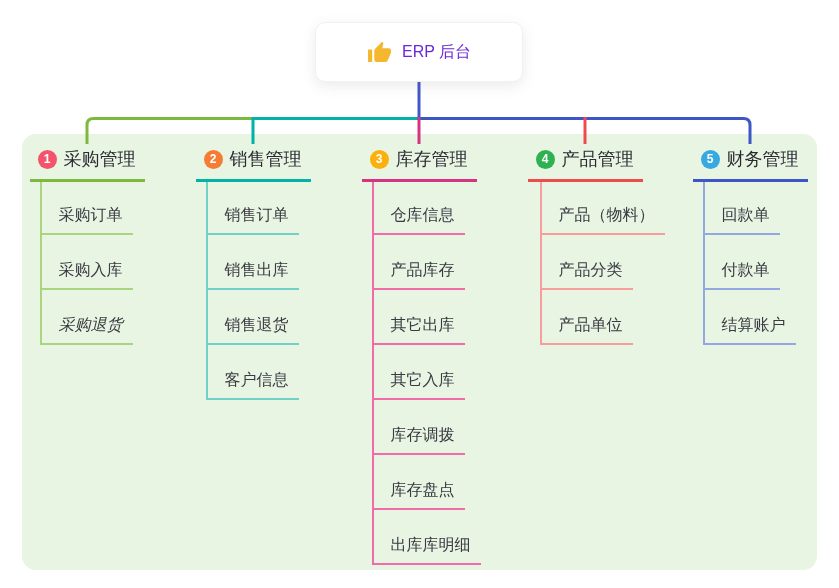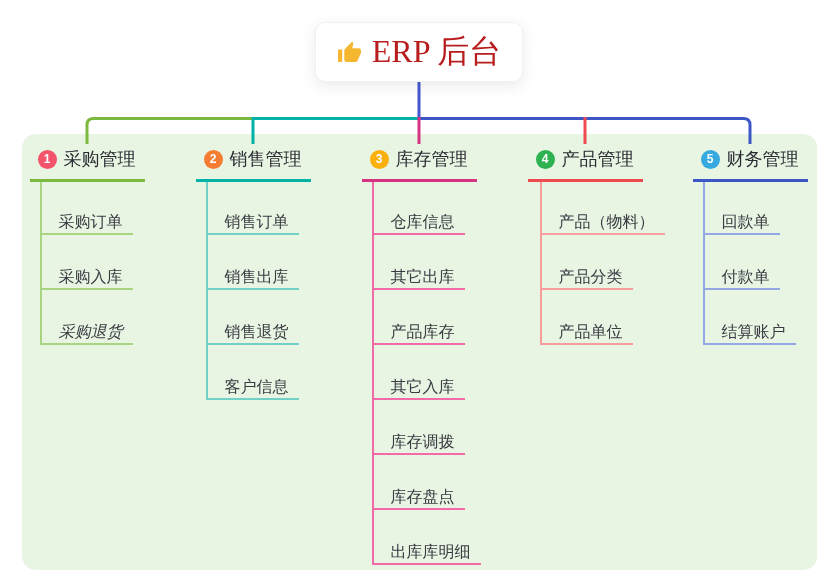--- a/index.html
+++ b/index.html
@@ -13,40 +13,40 @@
     border-radius:14px;
   }
   svg.connectors{position:absolute;left:0;top:0;pointer-events:none;}
   .root-node{
     position:absolute;left:315px;top:22px;width:208px;height:60px;
     background:#ffffff;border:1px solid #f1f1f4;border-radius:10px;
     box-shadow:0 4px 14px rgba(70,90,70,.12);
     display:flex;align-items:center;justify-content:center;gap:10px;
     box-sizing:border-box;
   }
-  .root-title{font-size:32px;font-weight:500;color:#b91c1c;white-space:nowrap;font-family:Liberation Serif, serif;}
+  .root-title{font-size:16px;font-weight:500;color:#6d28d9;white-space:nowrap;}
   .thumb-icon{width:25px;height:25px;flex:none;display:block;}
   .branch{position:absolute;top:141px;width:170px;}
   .branch-title{
     width:115px;box-sizing:border-box;
     display:flex;align-items:center;gap:7px;
     padding:6px 0 8px 8px;border-bottom:3px solid #888;
   }
   .badge{
     width:19px;height:19px;border-radius:50%;flex:none;
     color:#fff;font-size:12px;font-weight:700;line-height:19px;
     text-align:center;
   }
   .branch-label{font-size:18px;font-weight:500;color:#2b2b33;white-space:nowrap;}
   .children{margin-left:10px;border-left:2px solid #bbb;}
   .child{height:55px;display:flex;align-items:flex-end;}
   .child:first-child{height:53px;}
   .child-label{
     display:inline-block;border-bottom:2px solid #b91c1c;
-    padding:0 10px 0 17px;font-size:16px;color:#3a3a42;white-space:nowrap;
+    padding:0 10px 7px 17px;font-size:16px;color:#3a3a42;white-space:nowrap;
   }
 </style>
 </head>
 <body>
 
 <div class="panel" style="background: rgb(232, 245, 227);"></div>
 
 <svg class="connectors" width="839" height="160" id="connector-svg">
     <path d="M 87 144 L 87 125 Q 87 118.5 93.5 118.5 L 253 118.5" stroke="#7cb93e" stroke-width="3" fill="none"></path>
     <path d="M 253 144 L 253 118.5 L 419 118.5" stroke="#00b3a6" stroke-width="3" fill="none"></path>
@@ -104,24 +104,24 @@
     <div class="branch" style="left: 361.5px;">
     <div class="branch-title" style="border-bottom-color: rgb(213, 52, 128);">
       <span class="badge" style="background: rgb(251, 176, 12);">3</span>
       <span class="branch-label">库存管理</span>
     </div>
     <div class="children" style="border-left-color: rgb(240, 107, 168);">
         <div class="child">
     <span class="child-label" style="border-bottom-color: rgb(240, 107, 168);">仓库信息</span>
   </div>
         <div class="child">
-    <span class="child-label" style="border-bottom-color: rgb(240, 107, 168);">其它出库</span>
+    <span class="child-label" style="border-bottom-color: rgb(240, 107, 168);">产品库存</span>
   </div>
         <div class="child">
-    <span class="child-label" style="border-bottom-color: rgb(240, 107, 168);">产品库存</span>
+    <span class="child-label" style="border-bottom-color: rgb(240, 107, 168);">其它出库</span>
   </div>
         <div class="child">
     <span class="child-label" style="border-bottom-color: rgb(240, 107, 168);">其它入库</span>
   </div>
         <div class="child">
     <span class="child-label" style="border-bottom-color: rgb(240, 107, 168); font-family: Liberation Serif, serif;">库存调拨</span>
   </div>
         <div class="child">
     <span class="child-label" style="border-bottom-color: rgb(240, 107, 168);">库存盘点</span>
   </div>

